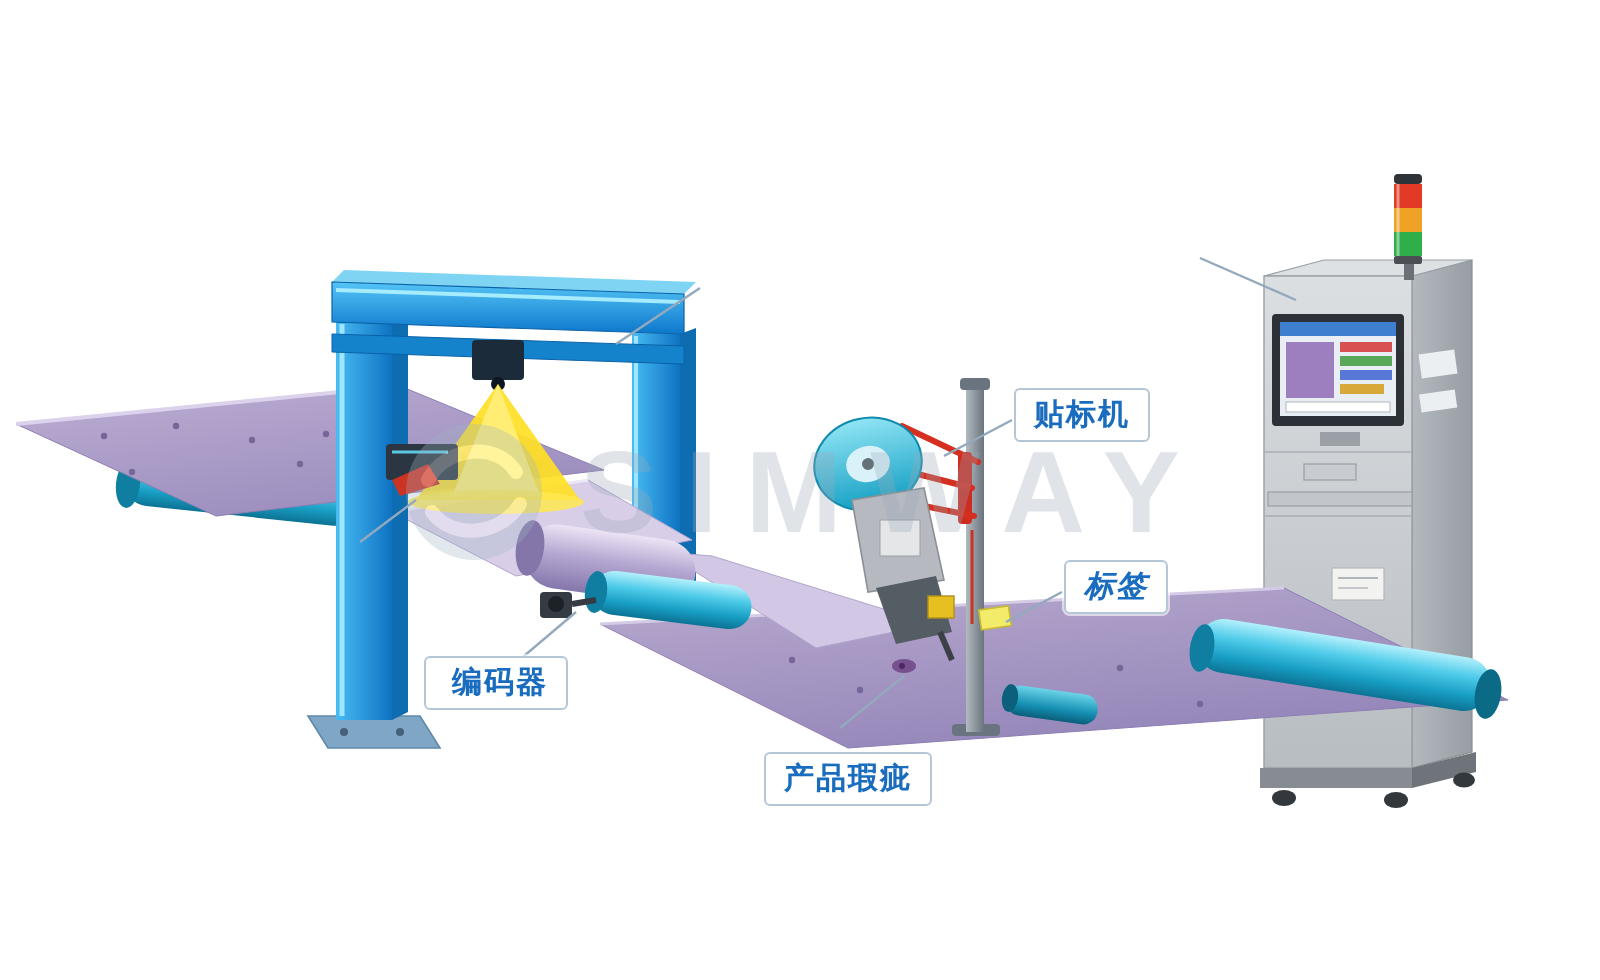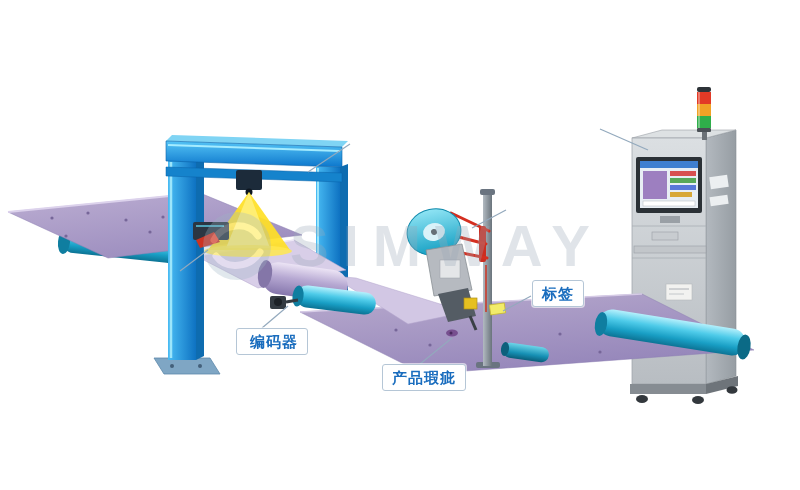--- a/index.html
+++ b/index.html
@@ -11,24 +11,24 @@
   .callout{
     position:absolute;z-index:6;
     background:#ffffff;border:1px solid #b5c6d6;border-radius:3px;
     padding:3px 9px;font-size:15px;font-weight:600;color:#1a6dbe;
     white-space:nowrap;letter-spacing:1px;line-height:19px;
     box-shadow:0 0 0 1px rgba(255,255,255,.6);
   }
   .c1{left:337px;top:115px;}
   .c2{left:538px;top:101px;}
   .c3{left:507px;top:194px;}
-  .c4{left:532px;top:280px;}
+  .c4{left:532px;top:280px;font-style:italic;}
   .c5{left:62px;top:270px;}
-  .c6{left:236px;top:328px;padding-left:13px;}
-  .c7{left:382px;top:364px;}
+  .c6{left:212px;top:328px;padding-left:13px;}
+  .c7{left:382px;top:376px;}
 </style>
 </head>
 <body>
 
 <div class="stage">
 
 <svg width="800" height="490" viewBox="0 0 800 490">
   <defs>
     <linearGradient id="gBeam" x1="0" y1="0" x2="0" y2="1">
       <stop offset="0" stop-color="#55c4f6"></stop>
@@ -246,20 +246,23 @@
     <line x1="350" y1="144" x2="308" y2="172"></line>
     <line x1="600" y1="129" x2="648" y2="150"></line>
     <line x1="506" y1="210" x2="472" y2="228"></line>
     <line x1="531" y1="296" x2="503" y2="311"></line>
     <line x1="180" y1="271" x2="208" y2="250"></line>
     <line x1="262" y1="328" x2="288" y2="306"></line>
     <line x1="420" y1="364" x2="452" y2="338"></line>
   </g>
 </svg>
 
+<div class="callout c3">
+  <span>贴标机</span>
+</div>
 <div class="callout c4">
   <span>标签</span>
 </div>
 <div class="callout c6">
   <span>编码器</span>
 </div>
 <div class="callout c7">
   <span>产品瑕疵</span>
 </div>
 

